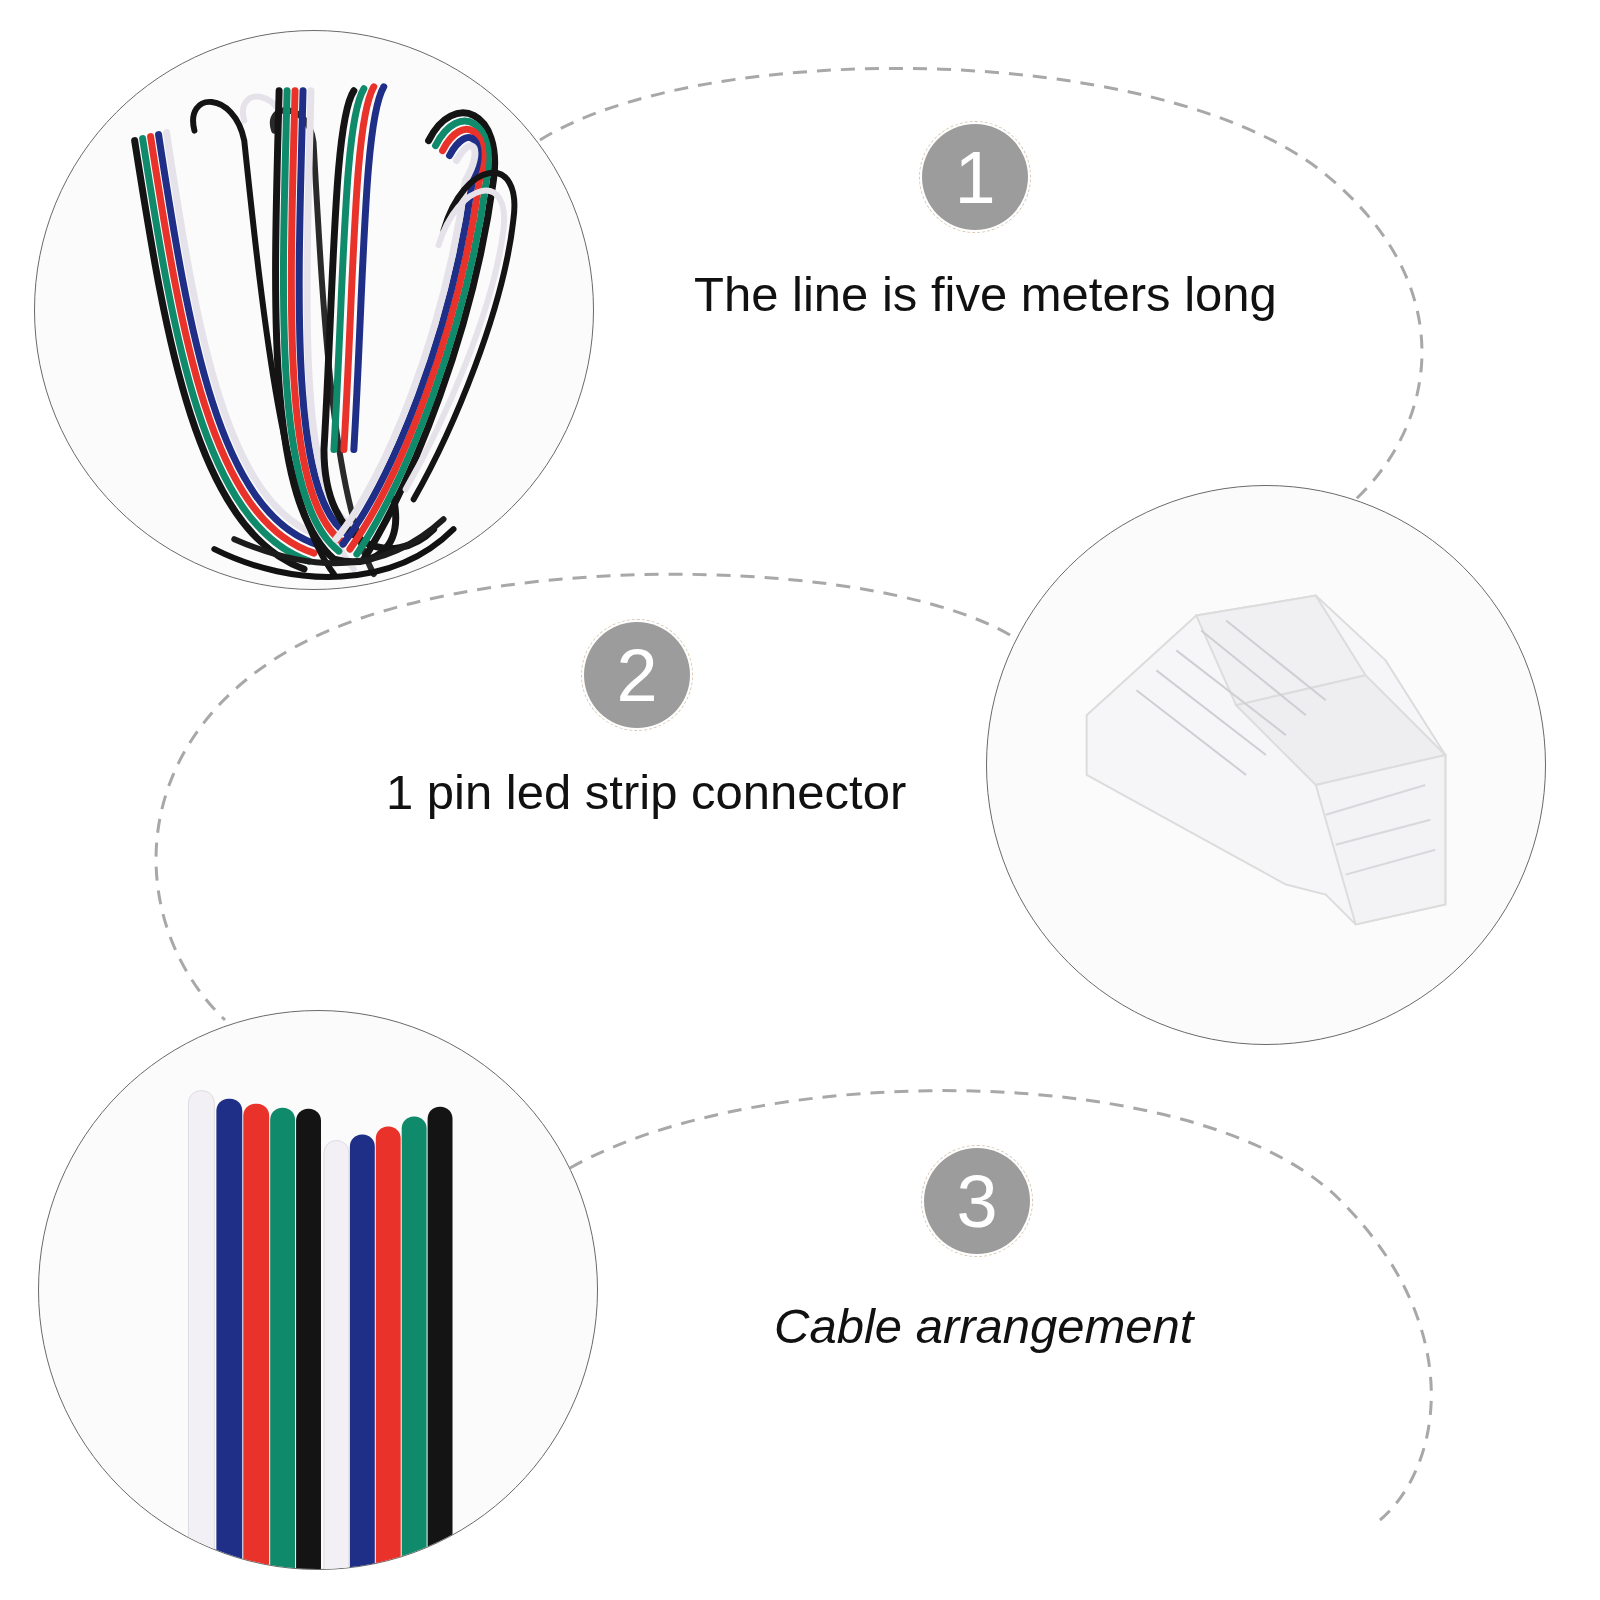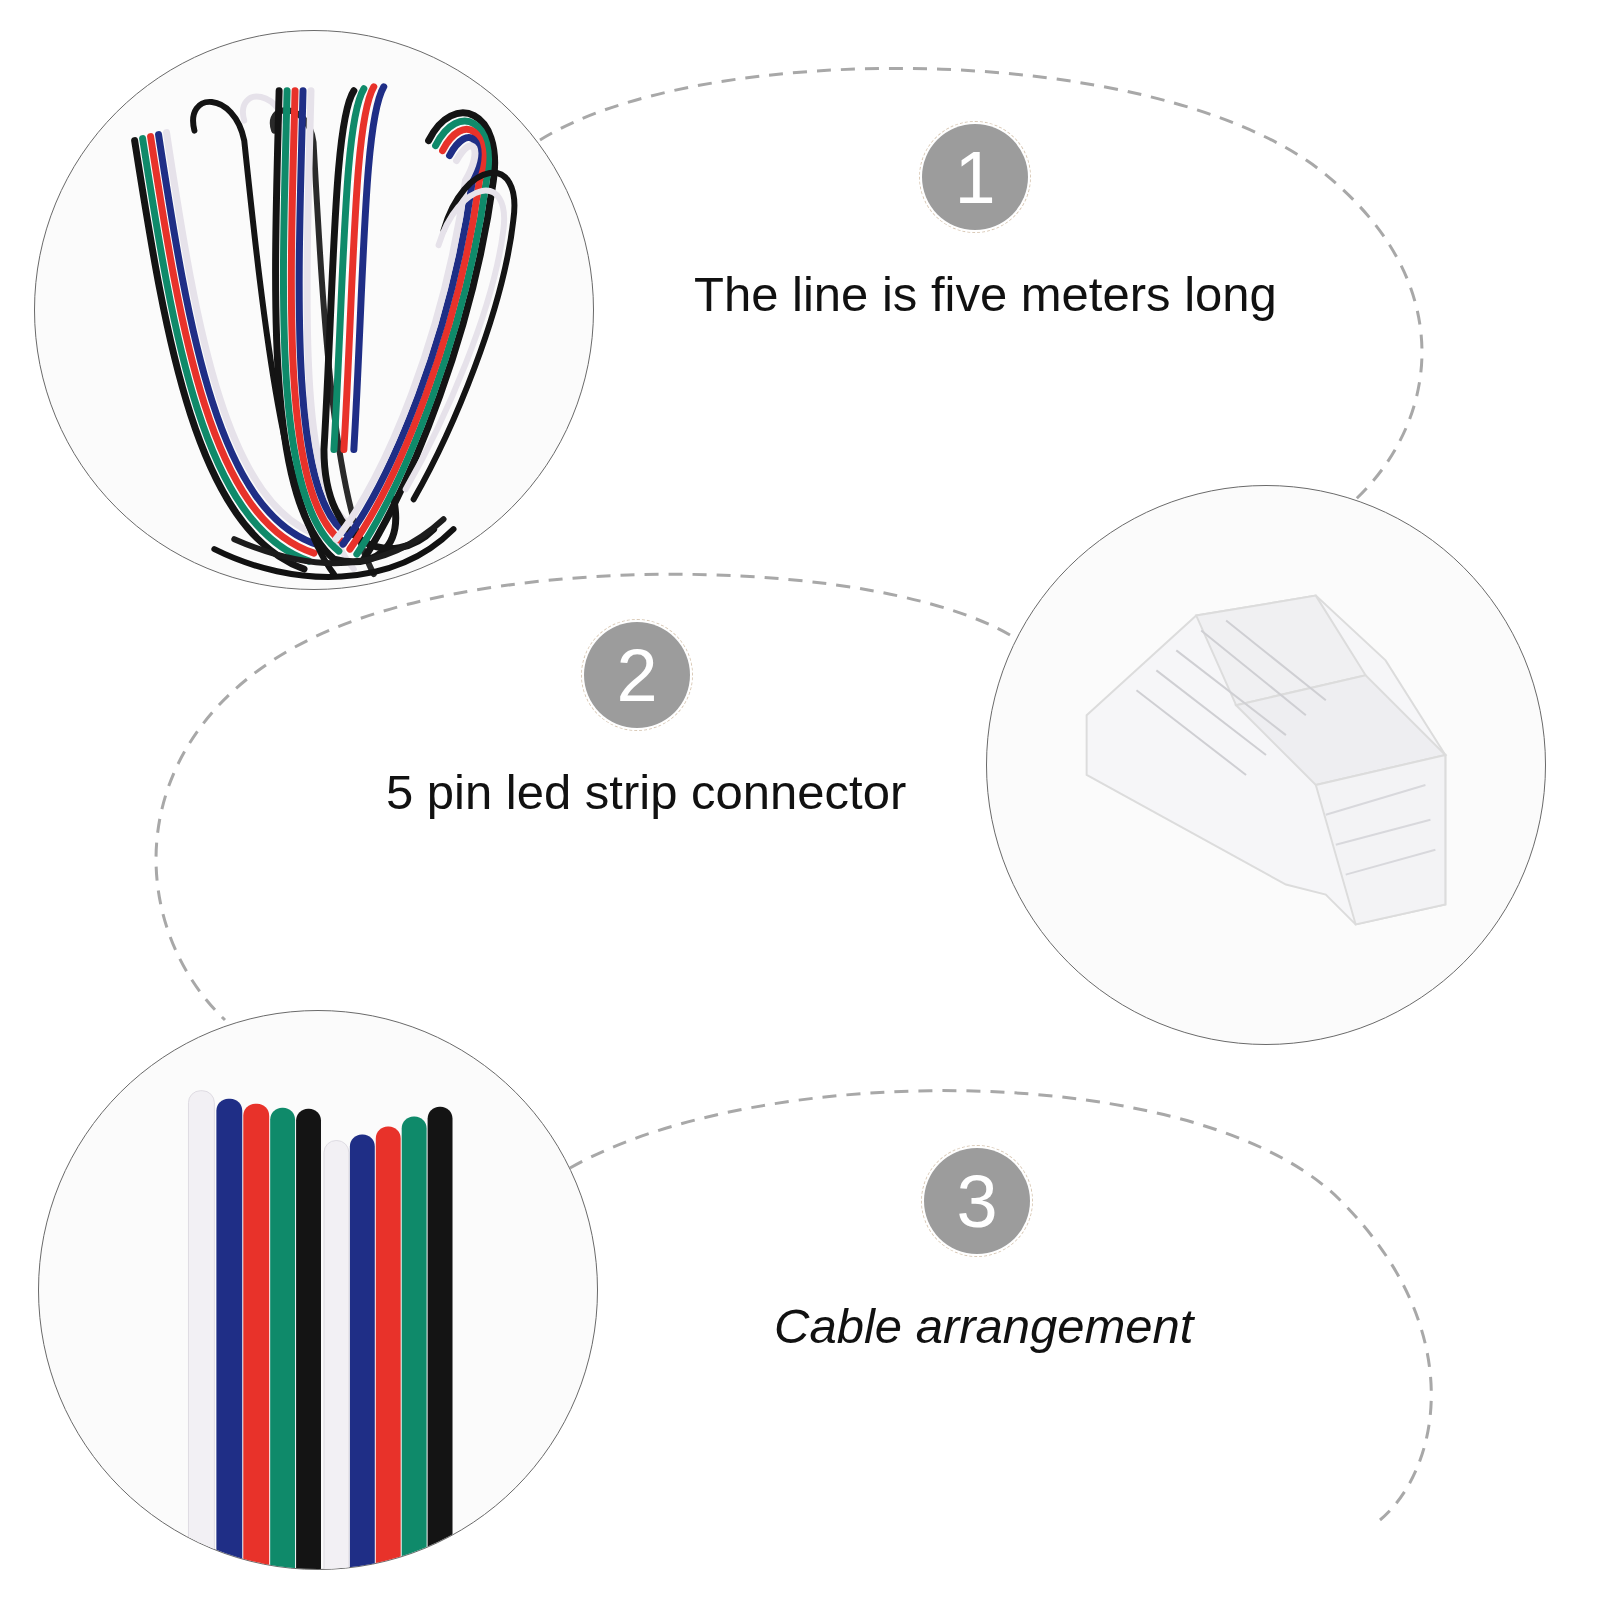--- a/index.html
+++ b/index.html
@@ -117,18 +117,18 @@
 </div>
 
 <div class="badge" style="left:922px; top:124px;">
   <span>1</span>
 </div>
 <div class="caption" style="left:694px; top:266px;">The line is five meters long</div>
 
 <div class="badge" style="left:584px; top:622px;">
   <span>2</span>
 </div>
-<div class="caption" style="left:386px; top:764px;">5 pin led strip connector</div>
+<div class="caption" style="left:386px; top:764px;">1 pin led strip connector</div>
 
 <div class="badge" style="left:924px; top:1148px;">
   <span>3</span>
 </div>
 <div class="caption" style="left:774px; top:1298px;font-style:italic;">Cable arrangement</div>
 
 </body></html>

